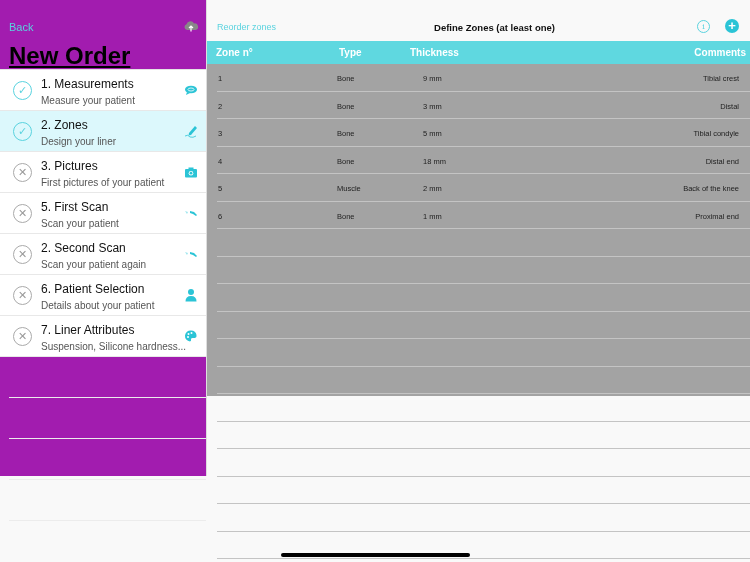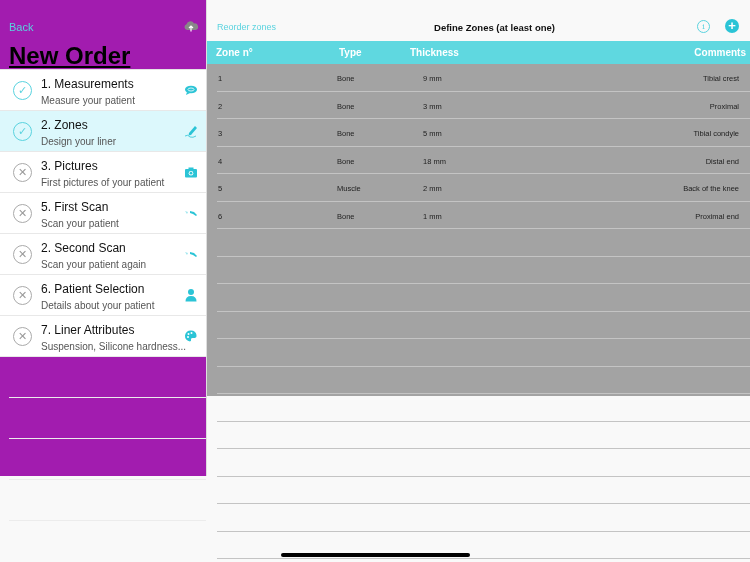--- a/index.html
+++ b/index.html
@@ -169,21 +169,21 @@
     <div class="row">
       <span class="c-zone">1</span>
       <span class="c-type">Bone</span>
       <span class="c-thick">9 mm</span>
       <span class="c-comments">Tibial crest</span>
     </div>
     <div class="row">
       <span class="c-zone">2</span>
       <span class="c-type">Bone</span>
       <span class="c-thick">3 mm</span>
-      <span class="c-comments">Proximal</span>
+      <span class="c-comments">Distal</span>
     </div>
     <div class="row">
       <span class="c-zone">3</span>
       <span class="c-type">Bone</span>
       <span class="c-thick">5 mm</span>
       <span class="c-comments">Tibial condyle</span>
     </div>
     <div class="row">
       <span class="c-zone">4</span>
       <span class="c-type">Bone</span>

